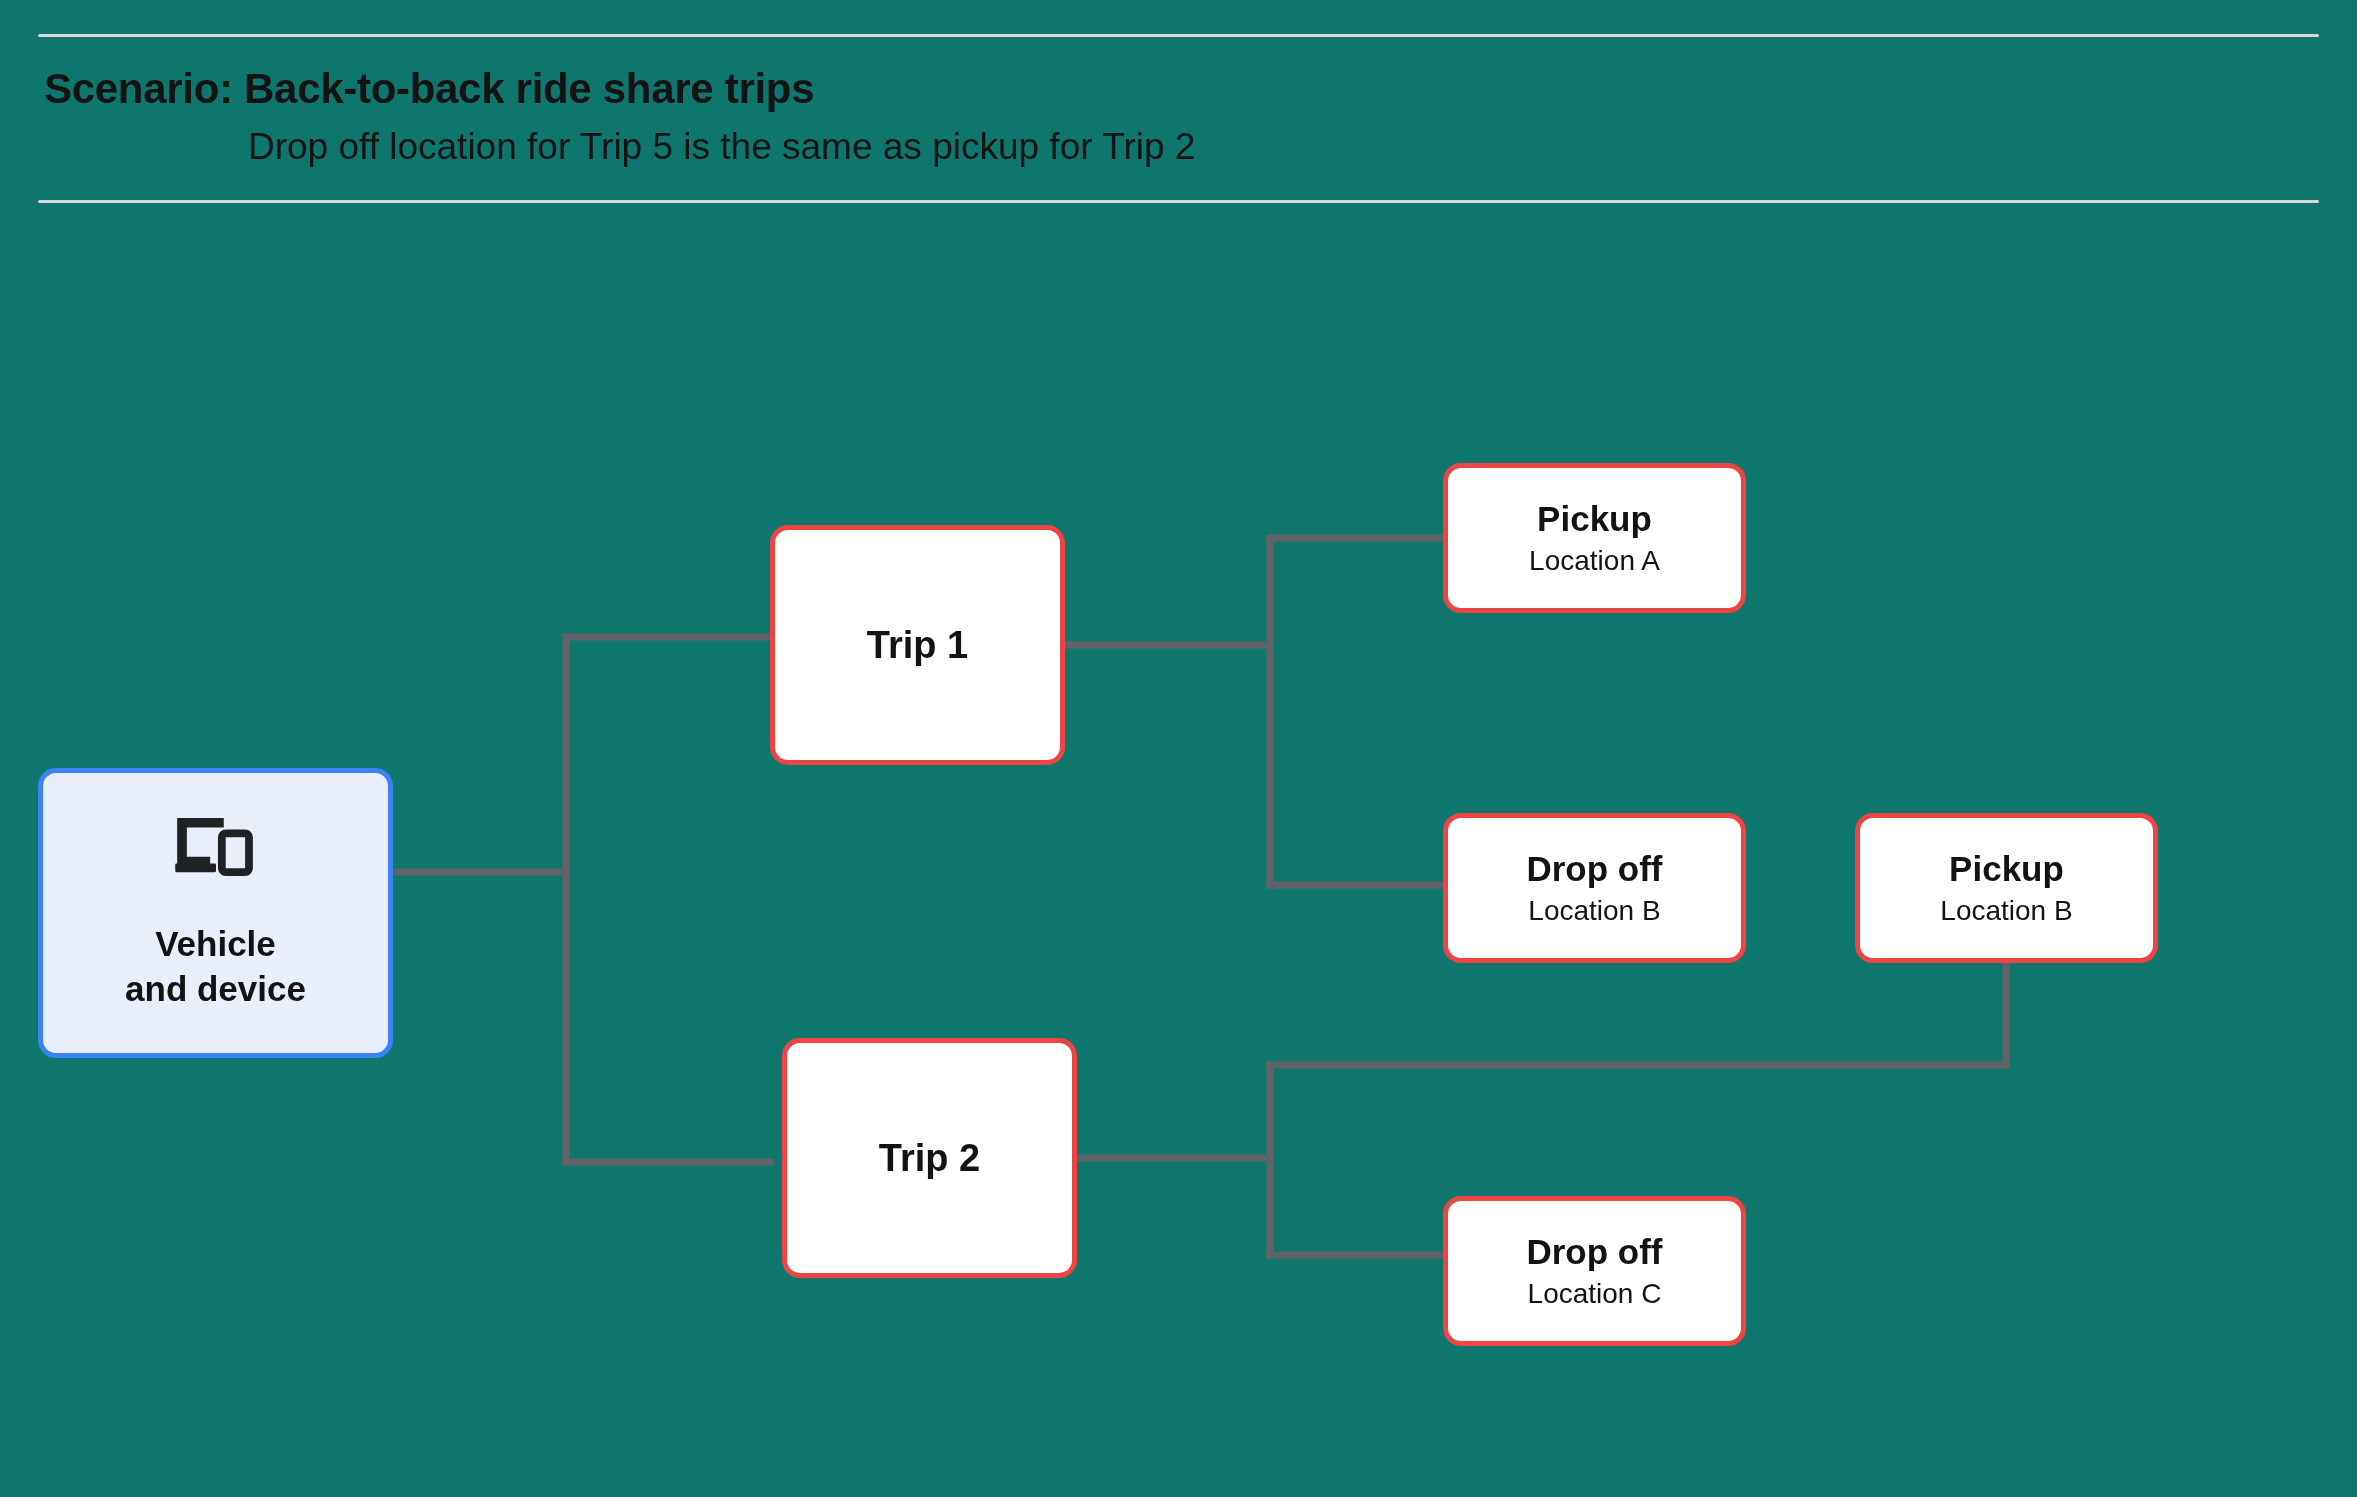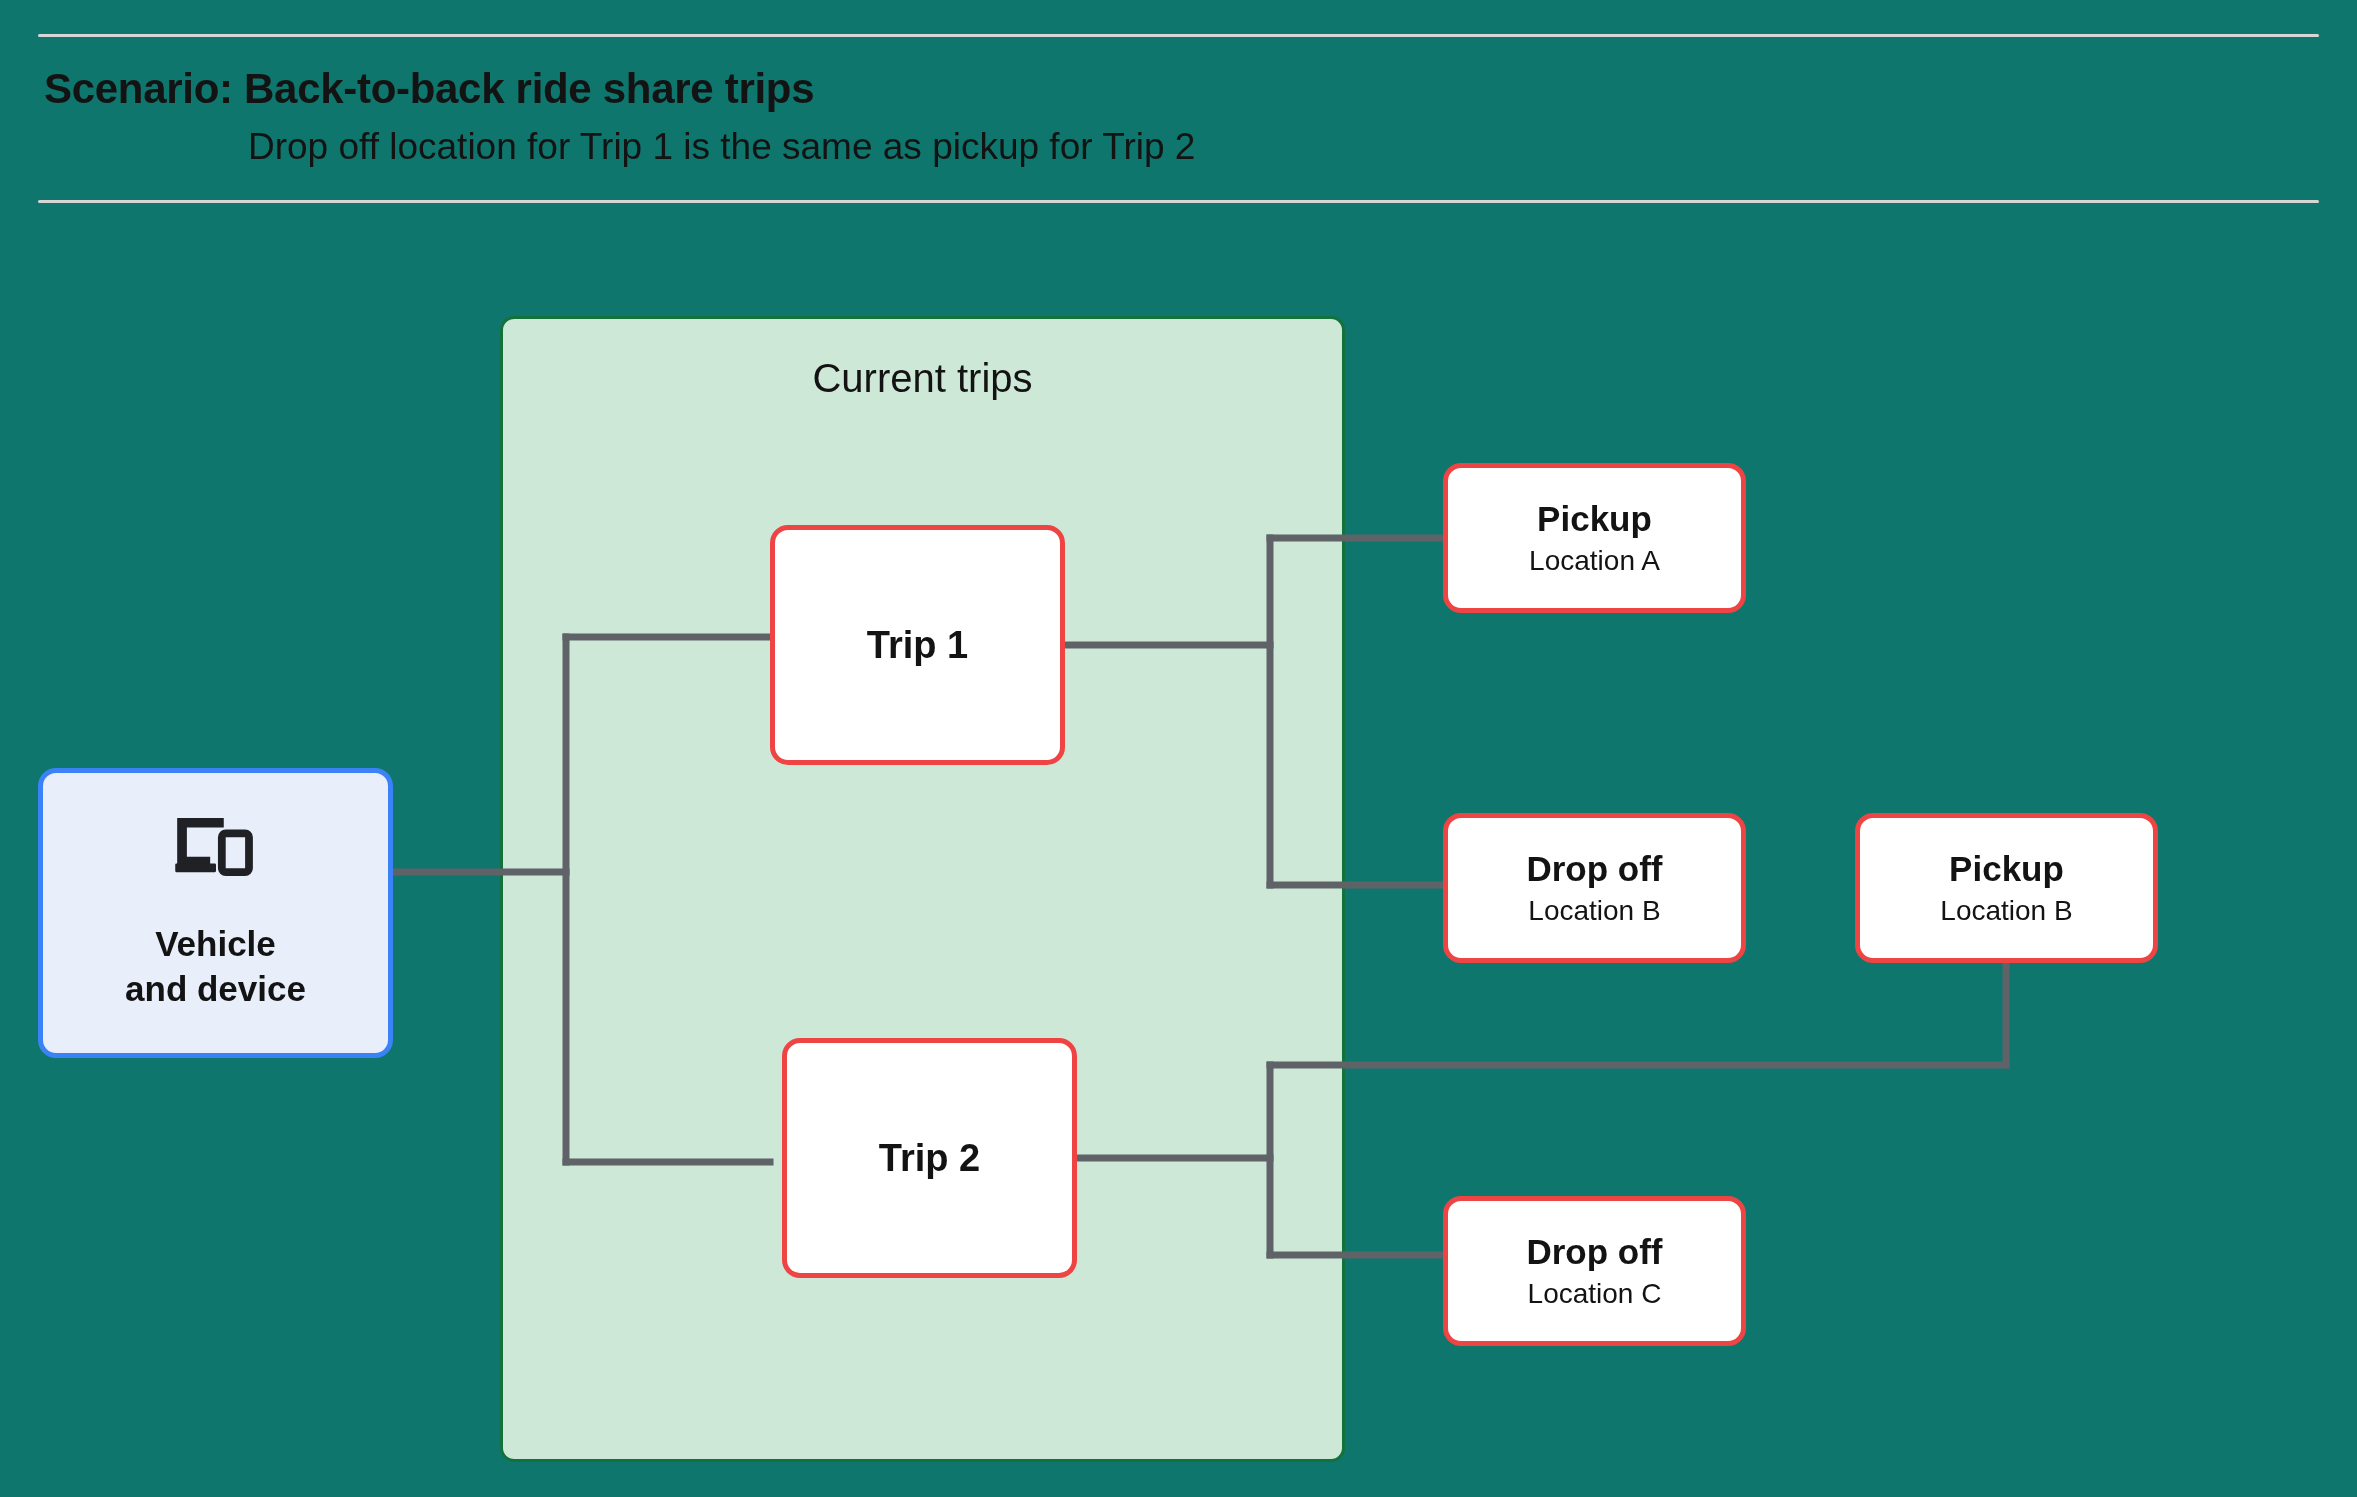--- a/index.html
+++ b/index.html
@@ -164,27 +164,24 @@
   }
 </style>
 </head>
 <body>
 
 <div id="canvas">
 
   <div class="rule" id="rule-top"></div>
 
   <div id="scenario-title">Scenario: Back-to-back ride share trips</div>
-  <div id="scenario-subtitle">Drop off  location for Trip 1 is the same as pickup for Trip 2</div>
+  <div id="scenario-subtitle">Drop off  location for Trip 5 is the same as pickup for Trip 2</div>
 
   <div class="rule" id="rule-bottom"></div>
 
-  <div class="panel" id="panel-current-trips">
-    <div class="panel-title">Current trips</div>
-  </div>
 
 
   <svg id="wires" viewBox="0 0 2357 1497" xmlns="http://www.w3.org/2000/svg">
     <g fill="none" stroke="#5f6368" stroke-width="7" stroke-linecap="square" stroke-linejoin="miter">
 
       <path d="M 393 872 L 566 872"></path>
       <path d="M 566 637 L 566 1162"></path>
       <path d="M 566 637 L 770 637"></path>
       <path d="M 566 1162 L 770 1162"></path>
 

